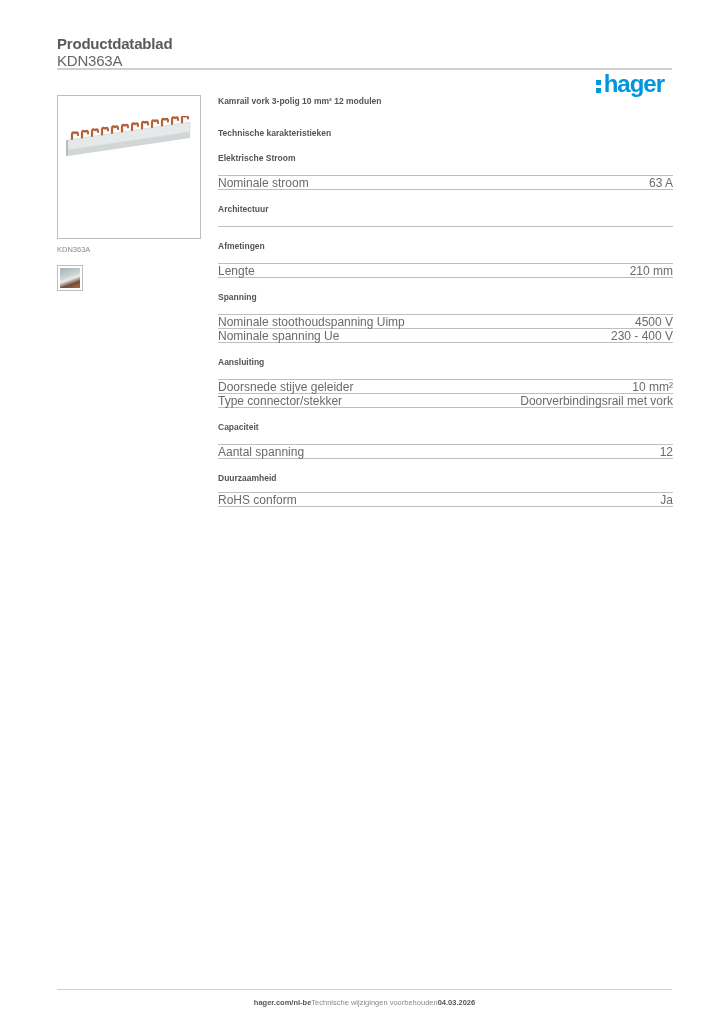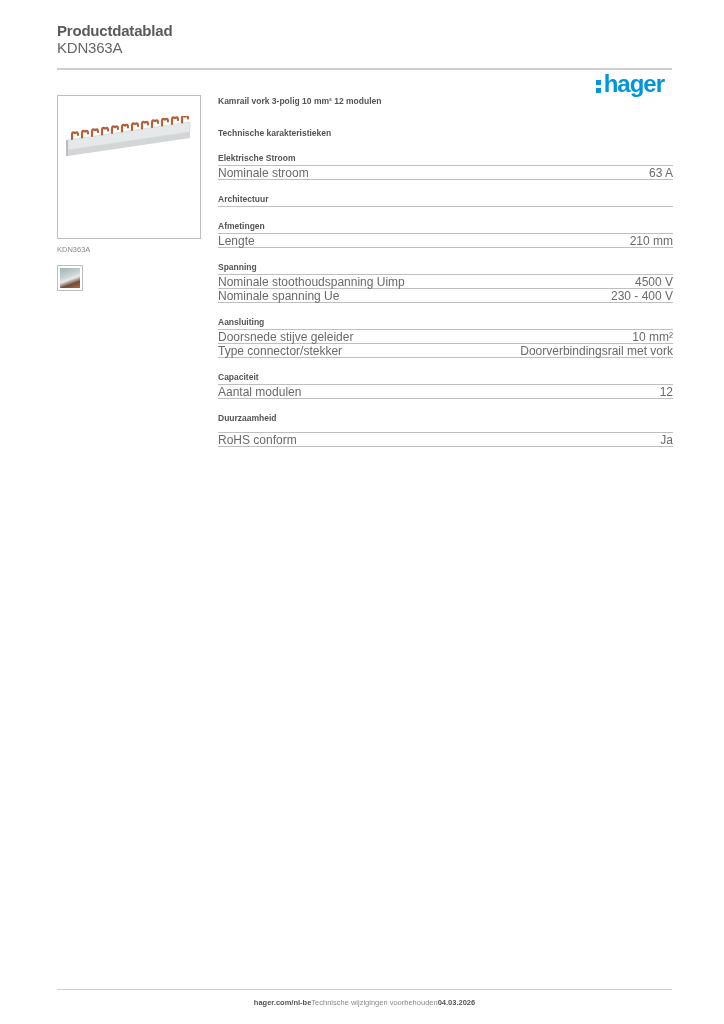--- a/index.html
+++ b/index.html
@@ -1,40 +1,40 @@
 <!DOCTYPE html>
 <html><head>
 <meta charset="utf-8">
 <style>
   html, body { margin: 0; padding: 0; background: #ffffff; }
   body {
     width: 724px; height: 1024px; position: relative; overflow: hidden;
     font-family: "Liberation Sans", sans-serif; color: #555;
   }
   .header { position: absolute; left: 57px; top: 22px; right: 52px; height: 48px; }
-  .doc-title { font-size: 15px; font-weight: bold; color: #5a5a5a; line-height: 17px; letter-spacing: -0.2px; }
+  .doc-title { font-size: 15px; font-weight: bold; color: #5a5a5a; line-height: 17px; letter-spacing: -0.2px; margin-top: 13px; }
   .doc-code { font-size: 15px; color: #666; line-height: 17px; letter-spacing: -0.2px; }
   .logo { position: absolute; right: 8px; top: 7px; font-size: 24px; font-weight: bold; color: #0096db; letter-spacing: -1px; line-height: 24px; margin-top: 43px; }
   .logo .dots { display: inline-block; width: 6px; height: 14px; position: relative; margin-right: 2px; vertical-align: -1px; }
   .logo .dots::before, .logo .dots::after { content: ""; position: absolute; left: 0; width: 5px; height: 5px; background: #0096db; }
   .logo .dots::before { top: 1px; } .logo .dots::after { top: 9px; }
   .header-rule { position: absolute; left: 57px; right: 52px; top: 68px; height: 2px; background: #cfcfcf; }
 
   .left-col { position: absolute; left: 57px; top: 95px; width: 144px; }
   .image-frame { width: 142px; height: 142px; border: 1px solid #bdbdbd; position: relative; background: #fff; }
   .rail { position: absolute; left: 8px; top: 20px; width: 128px; height: 40px; }
   .image-caption { font-size: 7.5px; color: #8a8a8a; margin-top: 6px; }
   .thumb { margin-top: 11px; width: 26px; height: 26px; border: 1px solid #bdbdbd; padding: 2px; box-sizing: border-box; }
   .thumb-inner { width: 100%; height: 100%; background: linear-gradient(160deg, #9fb3b6 0%, #c9d3d2 40%, #e9e9e9 55%, #6d4f3c 75%, #c0643a 100%); }
 
   .right-col { position: absolute; left: 218px; top: 96px; width: 455px; }
   .product-name { font-size: 8.5px; font-weight: bold; color: #555; line-height: 11px; }
   .section-heading { font-size: 8.5px; font-weight: bold; color: #555; margin-top: 21px; line-height: 11px; }
   .group { margin-top: 14px; }
-  .group-title { font-size: 8.5px; font-weight: bold; color: #555; line-height: 11px; padding-bottom: 1px; border-bottom: 1px solid #bfbfbf; }
+  .group-title { font-size: 8.5px; font-weight: bold; color: #555; line-height: 11px; padding-bottom: 11px; border-bottom: 1px solid #bfbfbf; }
   .row { display: flex; justify-content: space-between; font-size: 12px; color: #6a6a6a; line-height: 12px; padding-top: 1px; border-bottom: 1px solid #bfbfbf; }
   .group.dz .group-title { padding-bottom: 8px; }
 
   .footer-rule { position: absolute; left: 57px; right: 52px; top: 989px; height: 1px; background: #cfcfcf; }
   .footer { position: absolute; left: 57px; right: 52px; top: 998px; display: flex; justify-content: center; font-size: 7.5px; color: #666; }
   .footer .url, .footer .date { font-weight: bold; color: #555; }
   .footer .note { color: #8a8a8a; }
 </style>
 </head>
 <body>
@@ -118,21 +118,21 @@
       </div>
     <div class="row">
         <span>Type connector/stekker</span>
         <span>Doorverbindingsrail met vork</span>
       </div>
   </div>
 
   <div class="group">
     <div class="group-title">Capaciteit</div>
     <div class="row">
-        <span>Aantal modulen</span>
+        <span>Aantal spanning</span>
         <span>12</span>
       </div>
   </div>
 
   <div class="group dz">
     <div class="group-title">Duurzaamheid</div>
     <div class="row">
         <span>RoHS conform</span>
         <span>Ja</span>
       </div>

